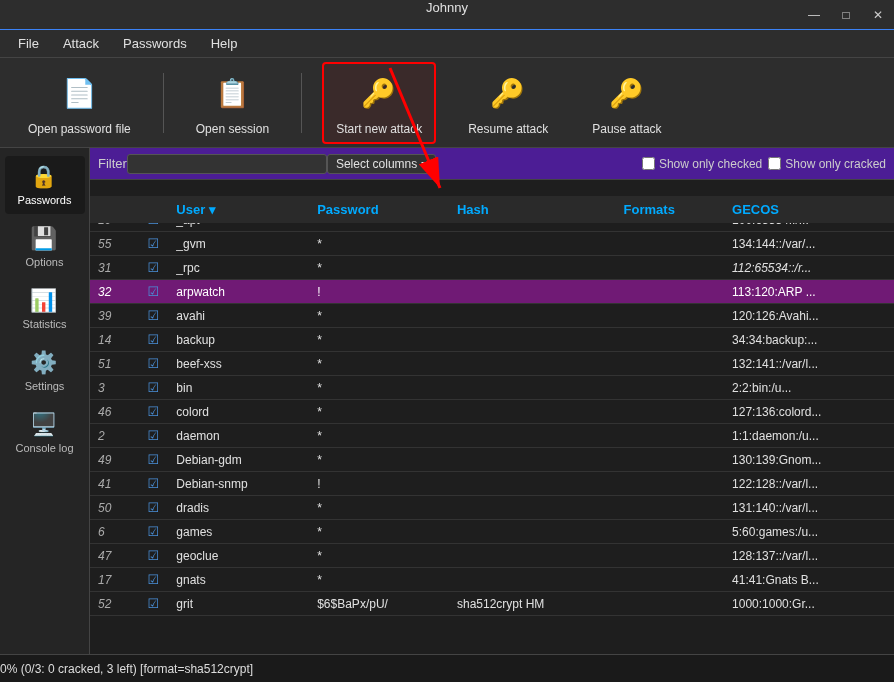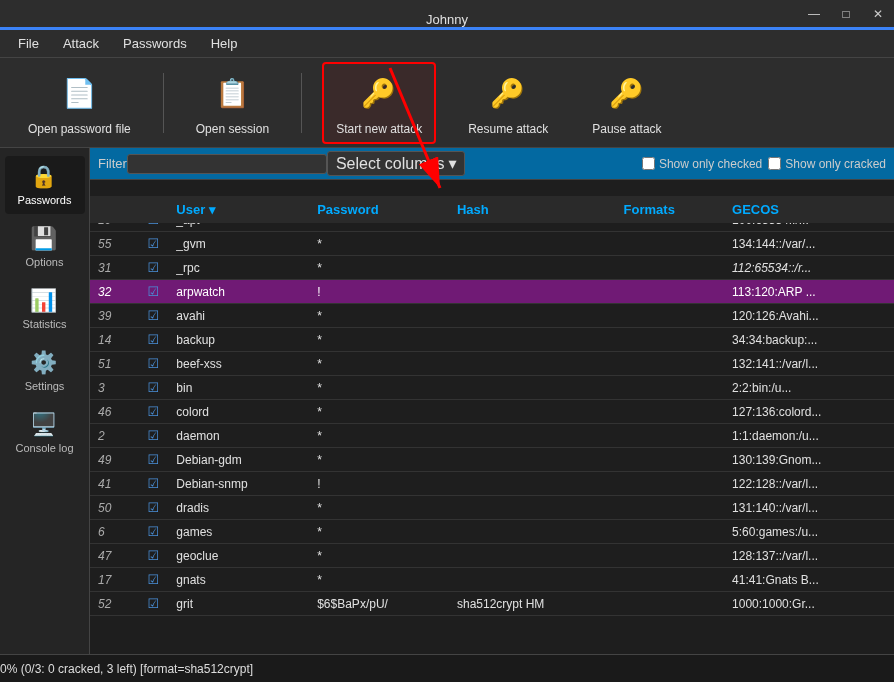--- a/index.html
+++ b/index.html
@@ -12,24 +12,24 @@
       color: #e0e0e0;
       overflow: hidden;
       position: relative;
     }
 
     
     .title-bar {
       background: #2d2d2d;
       height: 30px;
       display: flex;
-      align-items: flex-end;
+      align-items: flex-start;
       justify-content: center;
       position: relative;
-      border-bottom: 3px solid #3b82f6;
+      border-bottom: 1px solid #3b82f6;
     }
     .title-bar-title {
       font-size: 13px;
       color: #e0e0e0;
     }
     .title-bar-controls {
       position: absolute;
       right: 0;
       top: 0;
       height: 100%;
@@ -167,42 +167,42 @@
       flex-direction: column;
       background: #1e1e1e;
     }
 
     
     .filter-bar {
       display: flex;
       align-items: center;
       height: 32px;
       padding: 0 8px;
-      background: #0369a1;
+      background: #4c1d95;
       border-bottom: 1px solid #444;
     }
     .filter-label { color: #ccc; font-size: 13px; }
     .filter-input {
       flex: 1;
       max-width: 200px;
       background: #333;
       border: 1px solid #555;
       color: #e0e0e0;
       padding: 2px 6px;
       border-radius: 3px;
       font-size: 12px;
     }
     .select-cols-btn {
       background: #333;
       border: 1px solid #555;
       color: #e0e0e0;
       padding: 2px 8px;
       border-radius: 3px;
       cursor: pointer;
-      font-size: 16px;
+      font-size: 12px;
       display: flex;
       align-items: center;
       gap: 4px;
     }
     .checkbox-group {
       display: flex;
       align-items: center;
       gap: 6px;
       margin-left: auto;
       font-size: 12px;

